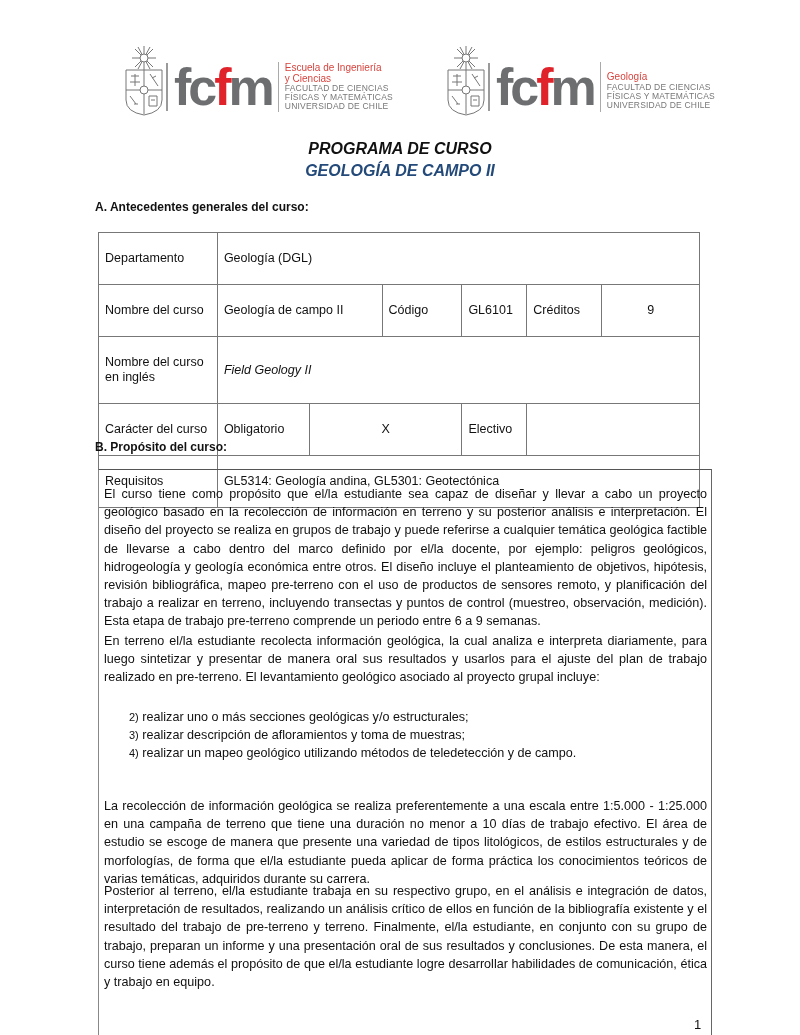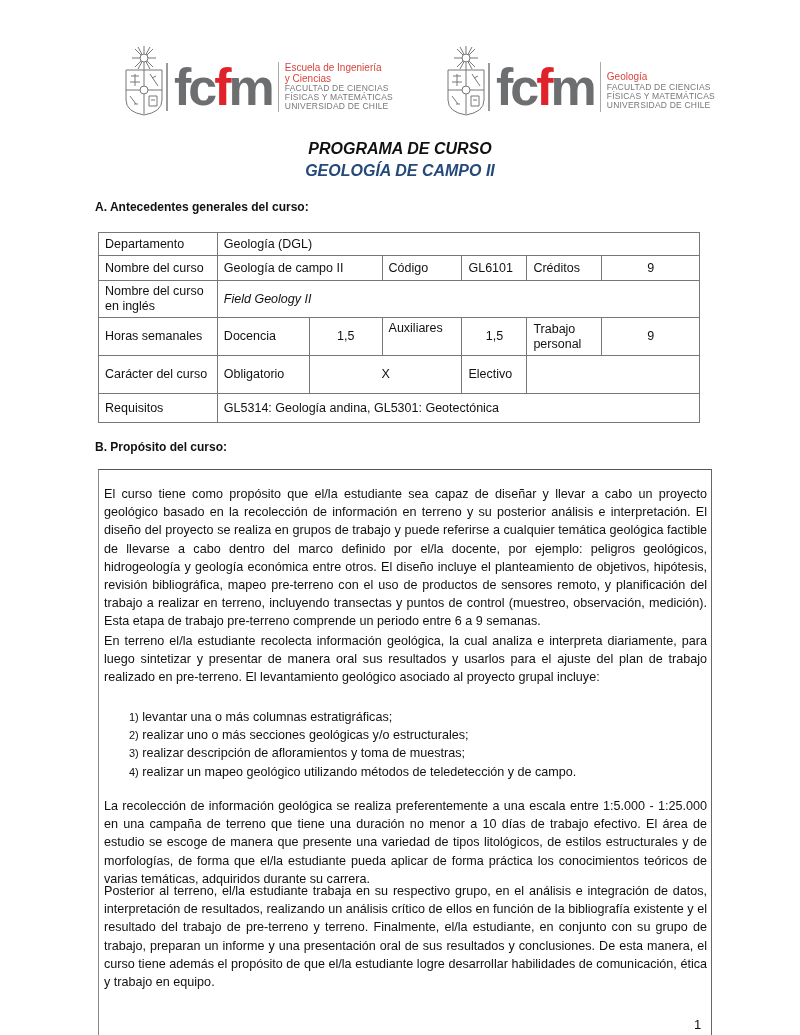--- a/index.html
+++ b/index.html
@@ -24,21 +24,21 @@
            font-family: "Liberation Sans", sans-serif; font-style: italic; }
   .title-1 { top: 140px; font-size: 16px; color: #111; }
   .title-2 { top: 162px; font-size: 16px; color: #244a7a; }
 
   .section-heading { position: absolute; left: 95px; font-weight: bold; font-size: 12px; color: #111; }
   .sec-a { top: 200px; }
   .sec-b { top: 440px; }
 
   table.info { position: absolute; left: 98px; top: 232px; width: 602px; border-collapse: collapse;
                font-size: 12.5px; color: #111; }
-  table.info td { border: 1px solid #777; padding: 3px 6px; vertical-align: middle; line-height: 1.2; }
+  table.info td { border: 1px solid #777; padding: 18px 6px; vertical-align: middle; line-height: 1.2; }
   .c { text-align: center; }
   .top { vertical-align: top !important; }
   .italic { font-style: italic; }
 
   .purpose-box { position: absolute; left: 98px; top: 469px; width: 614px; height: 668px;
                  border: 1px solid #555; box-sizing: border-box; border-left-color:#888; border-right-color: #666; }
   .purpose-box p { position: absolute; left: 5px; width: 603px; margin: 0; font-size: 12.6px;
                    line-height: 18.2px; text-align: justify; color: #111; }
   .p1 { top: 15px; }
   .p2 { top: 162px; }
@@ -148,49 +148,39 @@
     <td colspan="2">Código</td>
     <td colspan="2">GL6101</td>
     <td colspan="2">Créditos</td>
     <td class="c">9</td>
   </tr>
   <tr style="height:36px">
     <td>Nombre del curso en inglés</td>
     <td colspan="9" class="italic">Field Geology II</td>
   </tr>
   <tr style="height:38px">
-    <td>Horas semanales</td>
-    <td>Docencia</td>
-    <td class="c">1,5</td>
-    <td colspan="2" class="top">Auxiliares</td>
-    <td colspan="2" class="c">1,5</td>
-    <td colspan="2">Trabajo personal</td>
-    <td class="c">9</td>
-  </tr>
-  <tr style="height:38px">
     <td>Carácter del curso</td>
     <td>Obligatorio</td>
     <td colspan="3" class="c">X</td>
     <td colspan="2">Electivo</td>
     <td colspan="3"></td>
   </tr>
   <tr style="height:29px">
     <td>Requisitos</td>
     <td colspan="9">GL5314: Geología andina, GL5301: Geotectónica</td>
   </tr>
 </tbody>
   </table>
 
 <div class="section-heading sec-b">B. Propósito del curso:</div>
 
 <div class="purpose-box">
   <p class="p1">El curso tiene como propósito que el/la estudiante sea capaz de diseñar y llevar a cabo un proyecto geológico basado en la recolección de información en terreno y su posterior análisis e interpretación. El diseño del proyecto se realiza en grupos de trabajo y puede referirse a cualquier temática geológica factible de llevarse a cabo dentro del marco definido por el/la docente, por ejemplo: peligros geológicos, hidrogeología y geología económica entre otros. El diseño incluye el planteamiento de objetivos, hipótesis, revisión bibliográfica, mapeo pre-terreno con el uso de productos de sensores remoto, y planificación del trabajo a realizar en terreno, incluyendo transectas y puntos de control (muestreo, observación, medición). Esta etapa de trabajo pre-terreno comprende un periodo entre 6 a 9 semanas.</p>
   <p class="p2">En terreno el/la estudiante recolecta información geológica, la cual analiza e interpreta diariamente, para luego sintetizar y presentar de manera oral sus resultados y usarlos para el ajuste del plan de trabajo realizado en pre-terreno. El levantamiento geológico asociado al proyecto grupal incluye:</p>
   <div class="list">
-    <div><span class="num">1)</span> <span>levantar una o más columnas estratigráficas;</span></div>
     <div><span class="num">2)</span> <span>realizar uno o más secciones geológicas y/o estructurales;</span></div>
     <div><span class="num">3)</span> <span>realizar descripción de afloramientos y toma de muestras;</span></div>
     <div><span class="num">4)</span> <span>realizar un mapeo geológico utilizando métodos de teledetección y de campo.</span></div>
   </div>
   <p class="p3">La recolección de información geológica se realiza preferentemente a una escala entre 1:5.000 - 1:25.000 en una campaña de terreno que tiene una duración no menor a 10 días de trabajo efectivo. El área de estudio se escoge de manera que presente una variedad de tipos litológicos, de estilos estructurales y de morfologías, de forma que el/la estudiante pueda aplicar de forma práctica los conocimientos teóricos de varias temáticas, adquiridos durante su carrera.</p>
   <p class="p4">Posterior al terreno, el/la estudiante trabaja en su respectivo grupo, en el análisis e integración de datos, interpretación de resultados, realizando un análisis crítico de ellos en función de la bibliografía existente y el resultado del trabajo de pre-terreno y terreno. Finalmente, el/la estudiante, en conjunto con su grupo de trabajo, preparan un informe y una presentación oral de sus resultados y conclusiones. De esta manera, el curso tiene además el propósito de que el/la estudiante logre desarrollar habilidades de comunicación, ética y trabajo en equipo.</p>
 </div>
 
 <div class="page-number">1</div>
 

